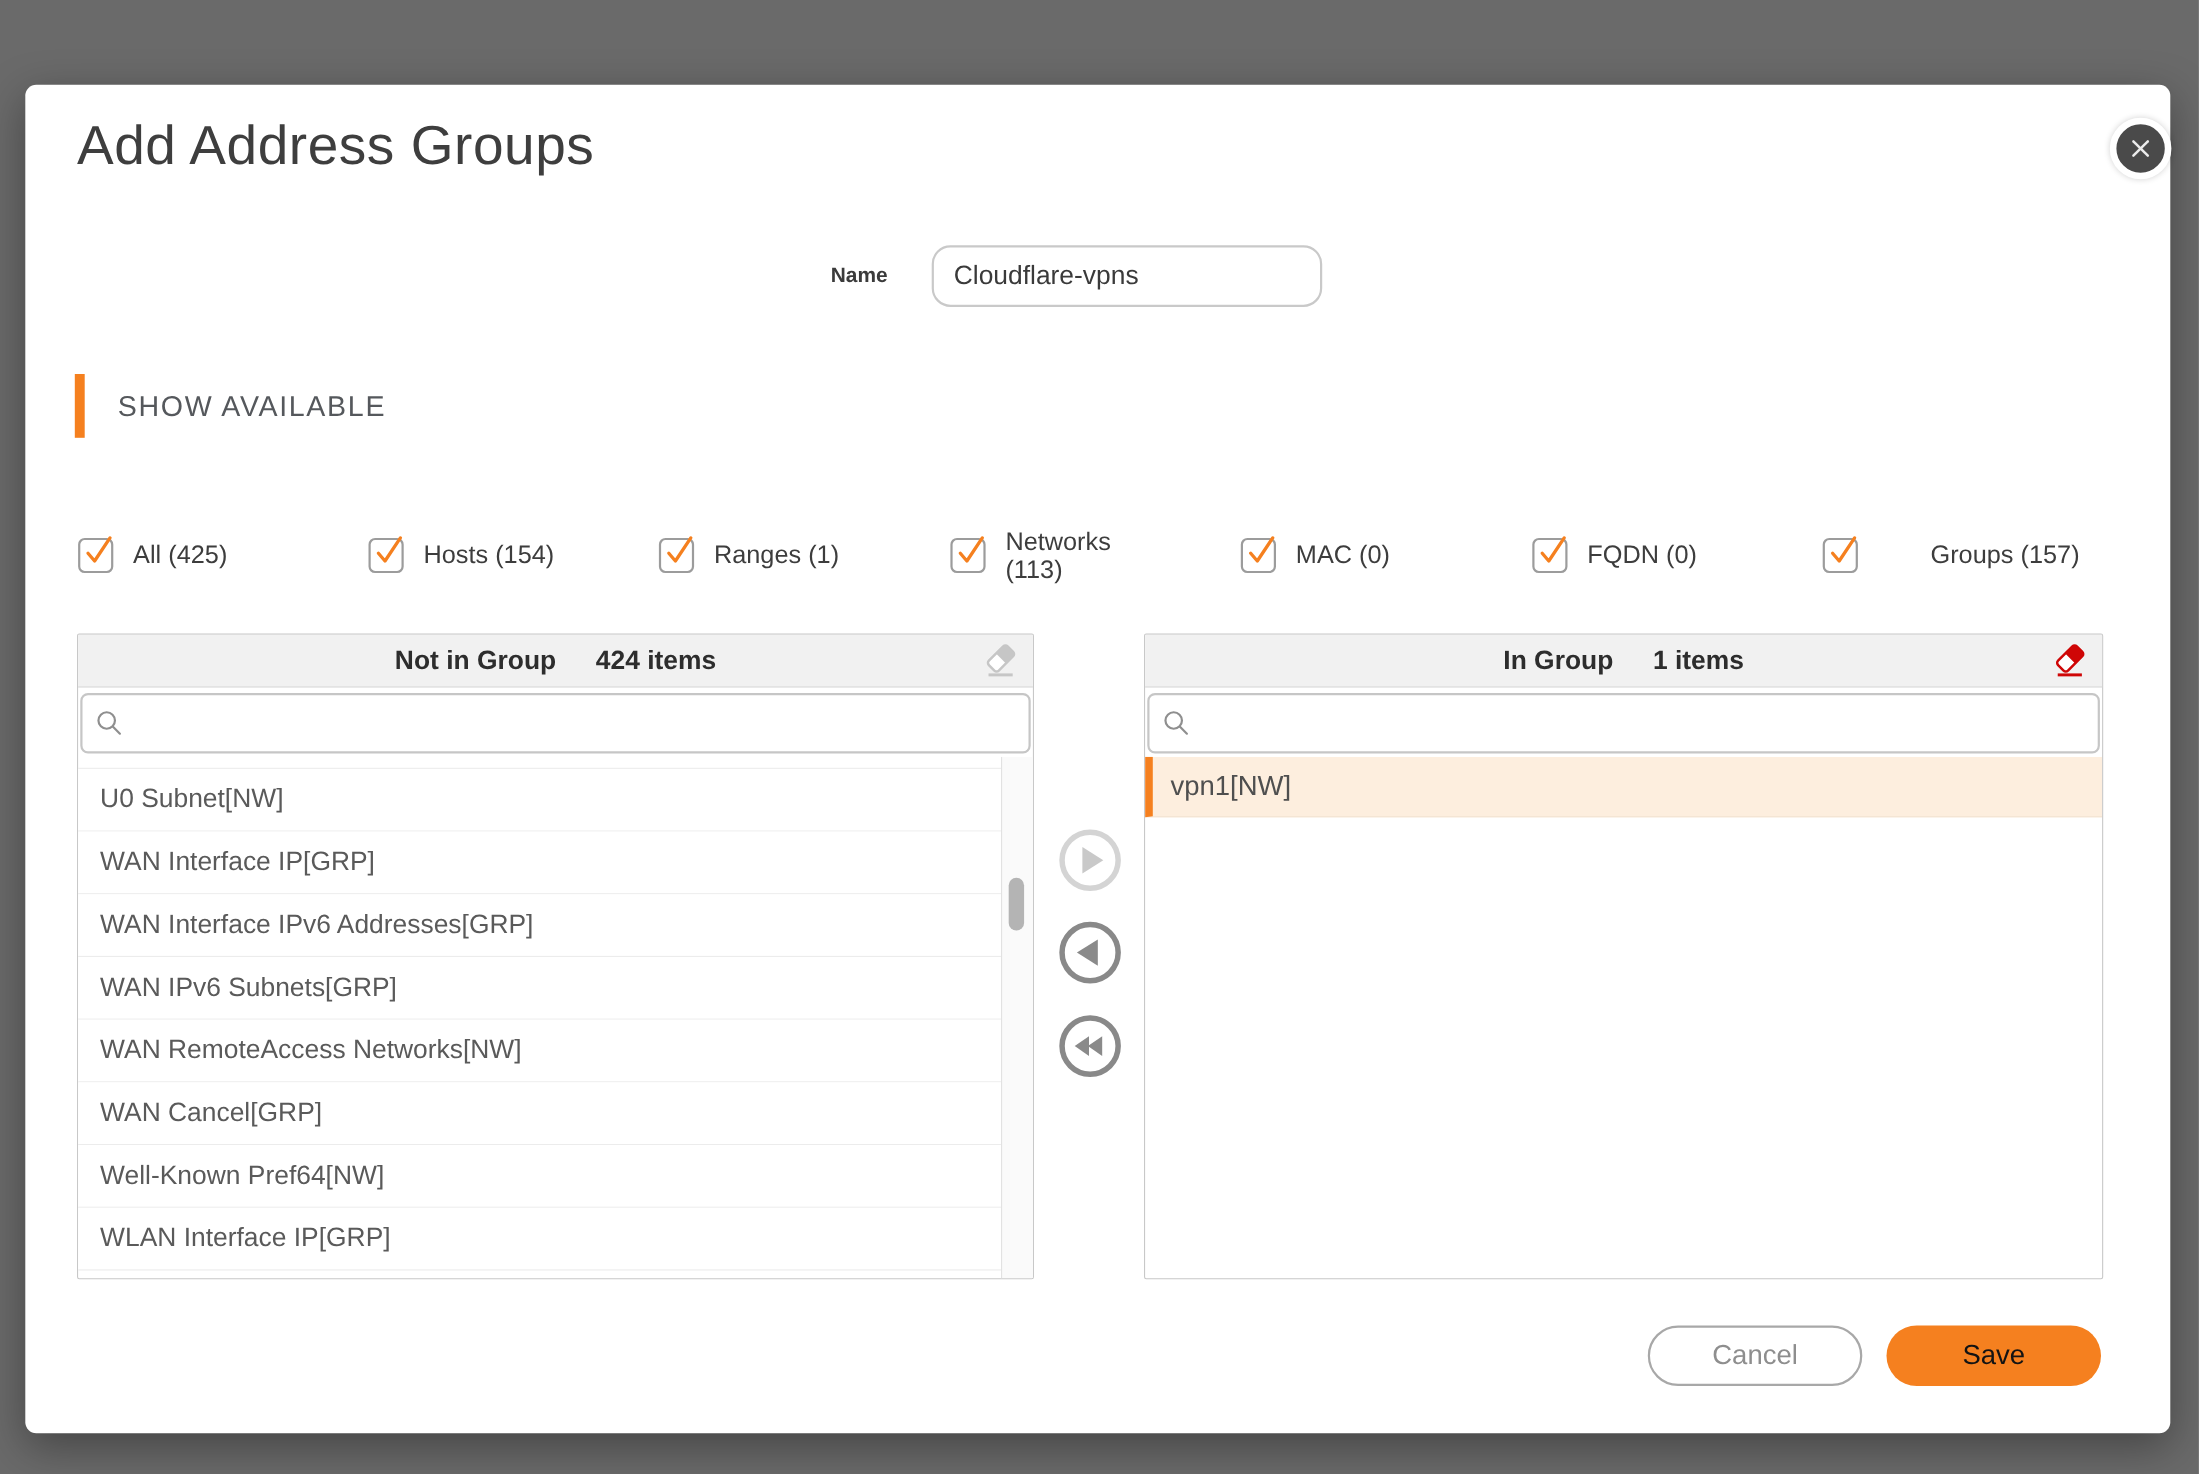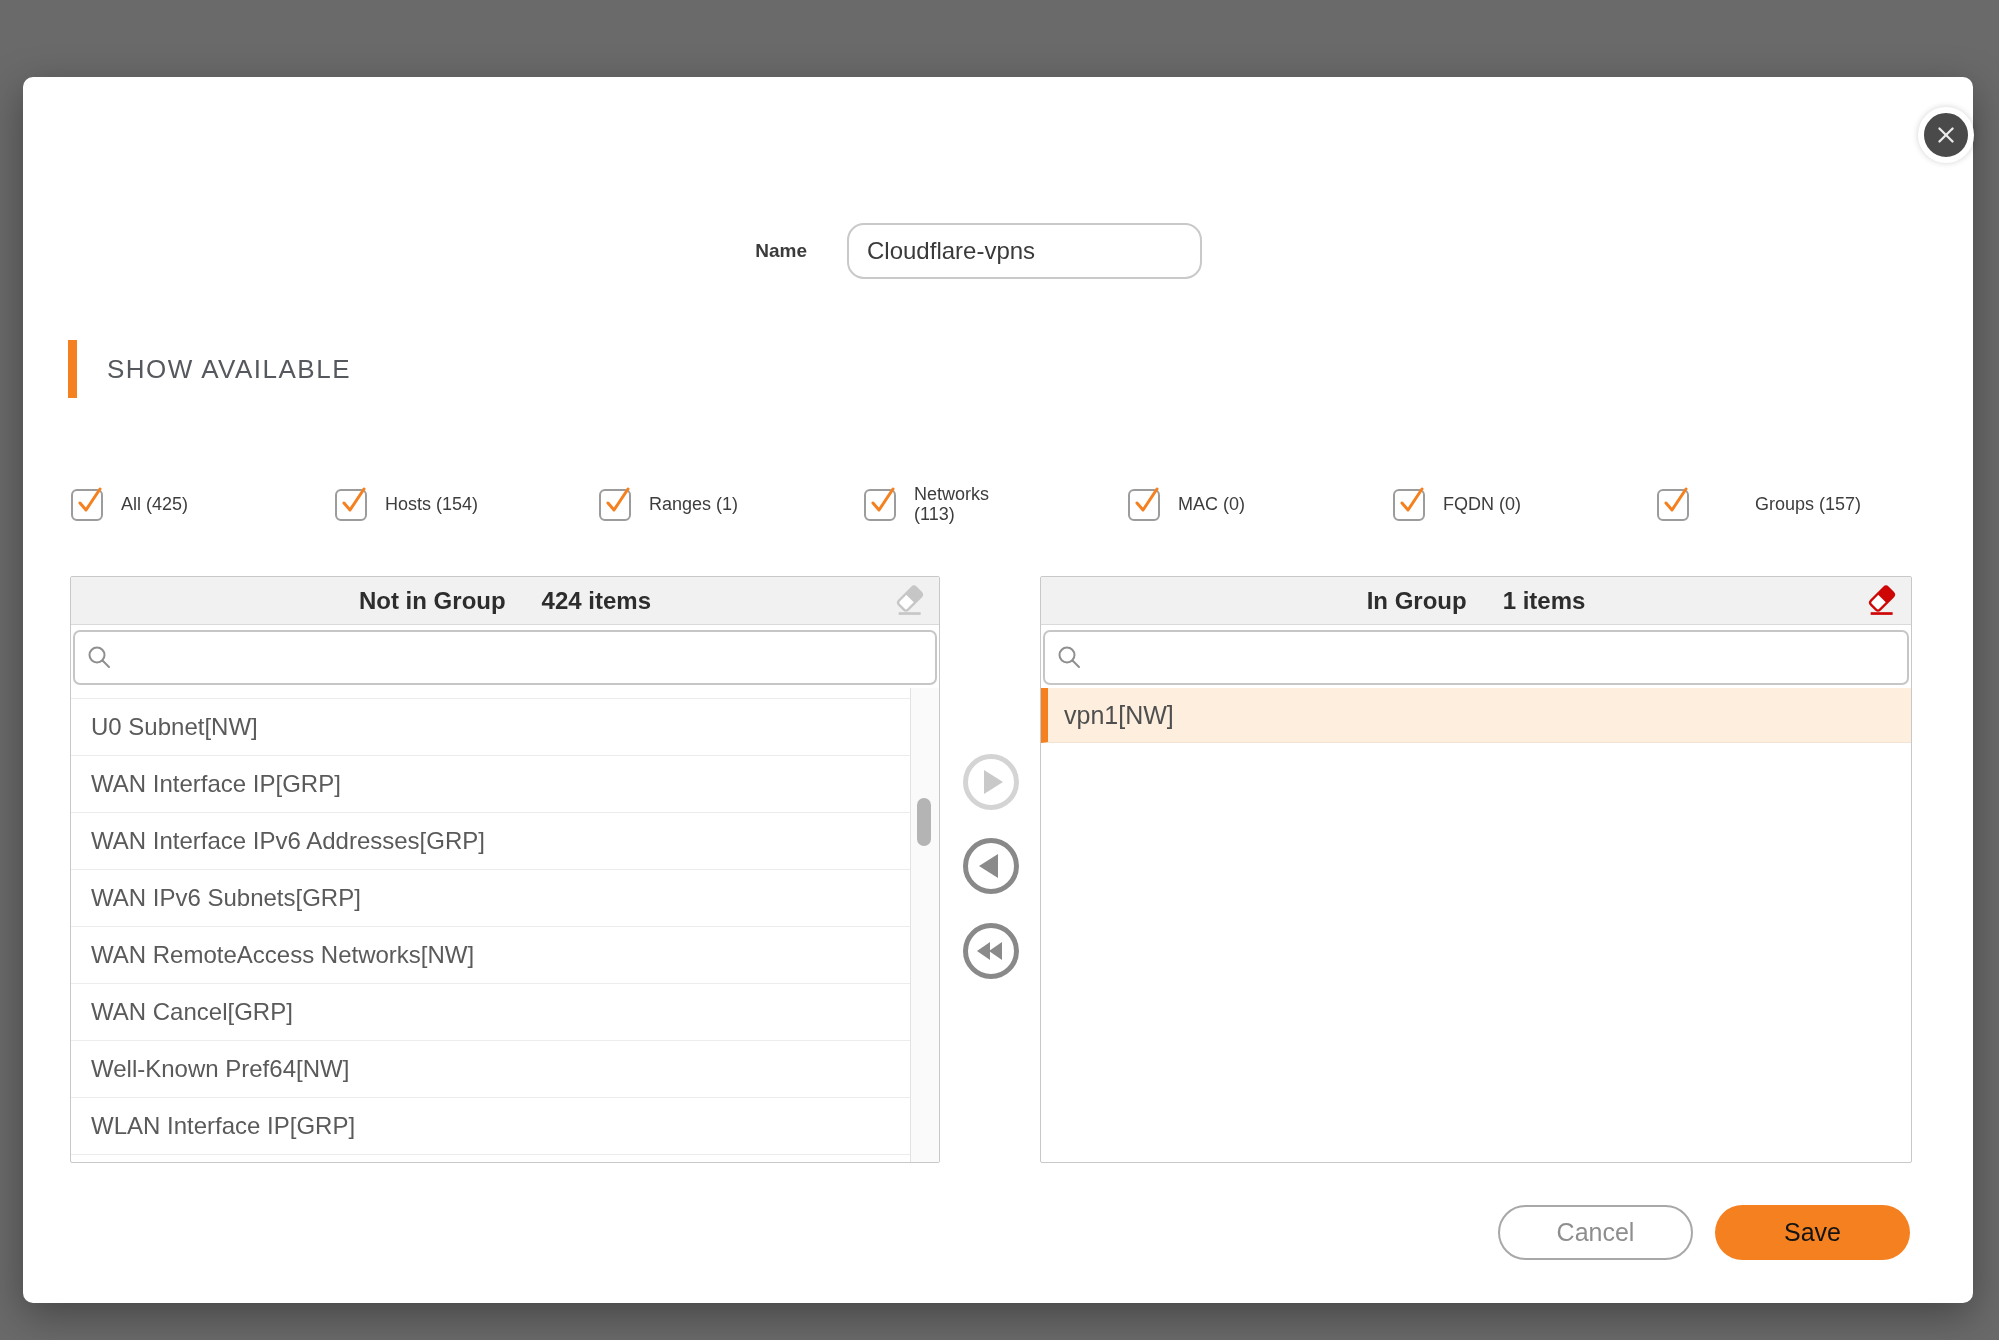--- a/index.html
+++ b/index.html
@@ -33,21 +33,21 @@
   .filter:nth-child(2){left:312px;}
   .filter:nth-child(3){left:576px;}
   .filter:nth-child(4){left:841px;}
   .filter:nth-child(5){left:1105px;}
   .filter:nth-child(6){left:1370px;}
   .filter:nth-child(7){left:1634px;gap:48px;}
   .cb{position:relative;width:28px;height:28px;border:2px solid #9c9c9c;border-radius:6px;
     background:#fff;flex:0 0 28px;}
   .cb svg{position:absolute;left:-1px;top:-7px;width:34px;height:34px;overflow:visible;}
   .cb svg path{fill:none;stroke:var(--accent);stroke-width:3;stroke-linecap:round;stroke-linejoin:round;}
-  .fl{margin-left:18px;font-size:18px;color:#3d3d3d;line-height:1.1;}
+  .fl{margin-left:18px;font-size:23px;color:#3d3d3d;line-height:1.1;}
   .filter:nth-child(4) .fl{max-width:120px;}
   
   .panel{position:absolute;top:499px;height:587px;box-sizing:border-box;
     border:1px solid #c8c8c8;border-radius:2px;background:#fff;display:flex;flex-direction:column;}
   .panel.left{left:47px;width:870px;}
   .panel.right{left:1017px;width:872px;}
   .panel-header{position:relative;height:47px;flex:0 0 47px;background:#f1f1f1;
     border-bottom:1px solid #dadada;display:flex;align-items:center;justify-content:center;gap:36px;}
   .ph-title,.ph-count{font-size:24px;font-weight:bold;color:#2d2d2d;}
   .eraser-btn{position:absolute;right:12px;top:6px;width:34px;height:34px;border:none;
@@ -91,20 +91,21 @@
   .btn.cancel{left:1475px;background:#ffffff;border:2px solid #a8a8a8;color:#8e8e8e;}
   .btn.save{left:1692px;background:var(--accent);border:none;color:#131313;font-weight:500;}
 </style>
 </head>
 <body>
 
 <div class="backdrop" style="background: rgb(106, 106, 106);"></div>
 
 <div class="modal">
 
+  <div class="title">Add Address Groups</div>
 
   <button class="close-btn">
     <svg viewBox="0 0 32 32">
       <line x1="9" y1="9" x2="23" y2="23" stroke="#ececec" stroke-width="2.4" stroke-linecap="round"></line>
       <line x1="23" y1="9" x2="9" y2="23" stroke="#ececec" stroke-width="2.4" stroke-linecap="round"></line>
     </svg>
   </button>
 
   <div class="name-row">
     <div class="name-label">Name</div>

